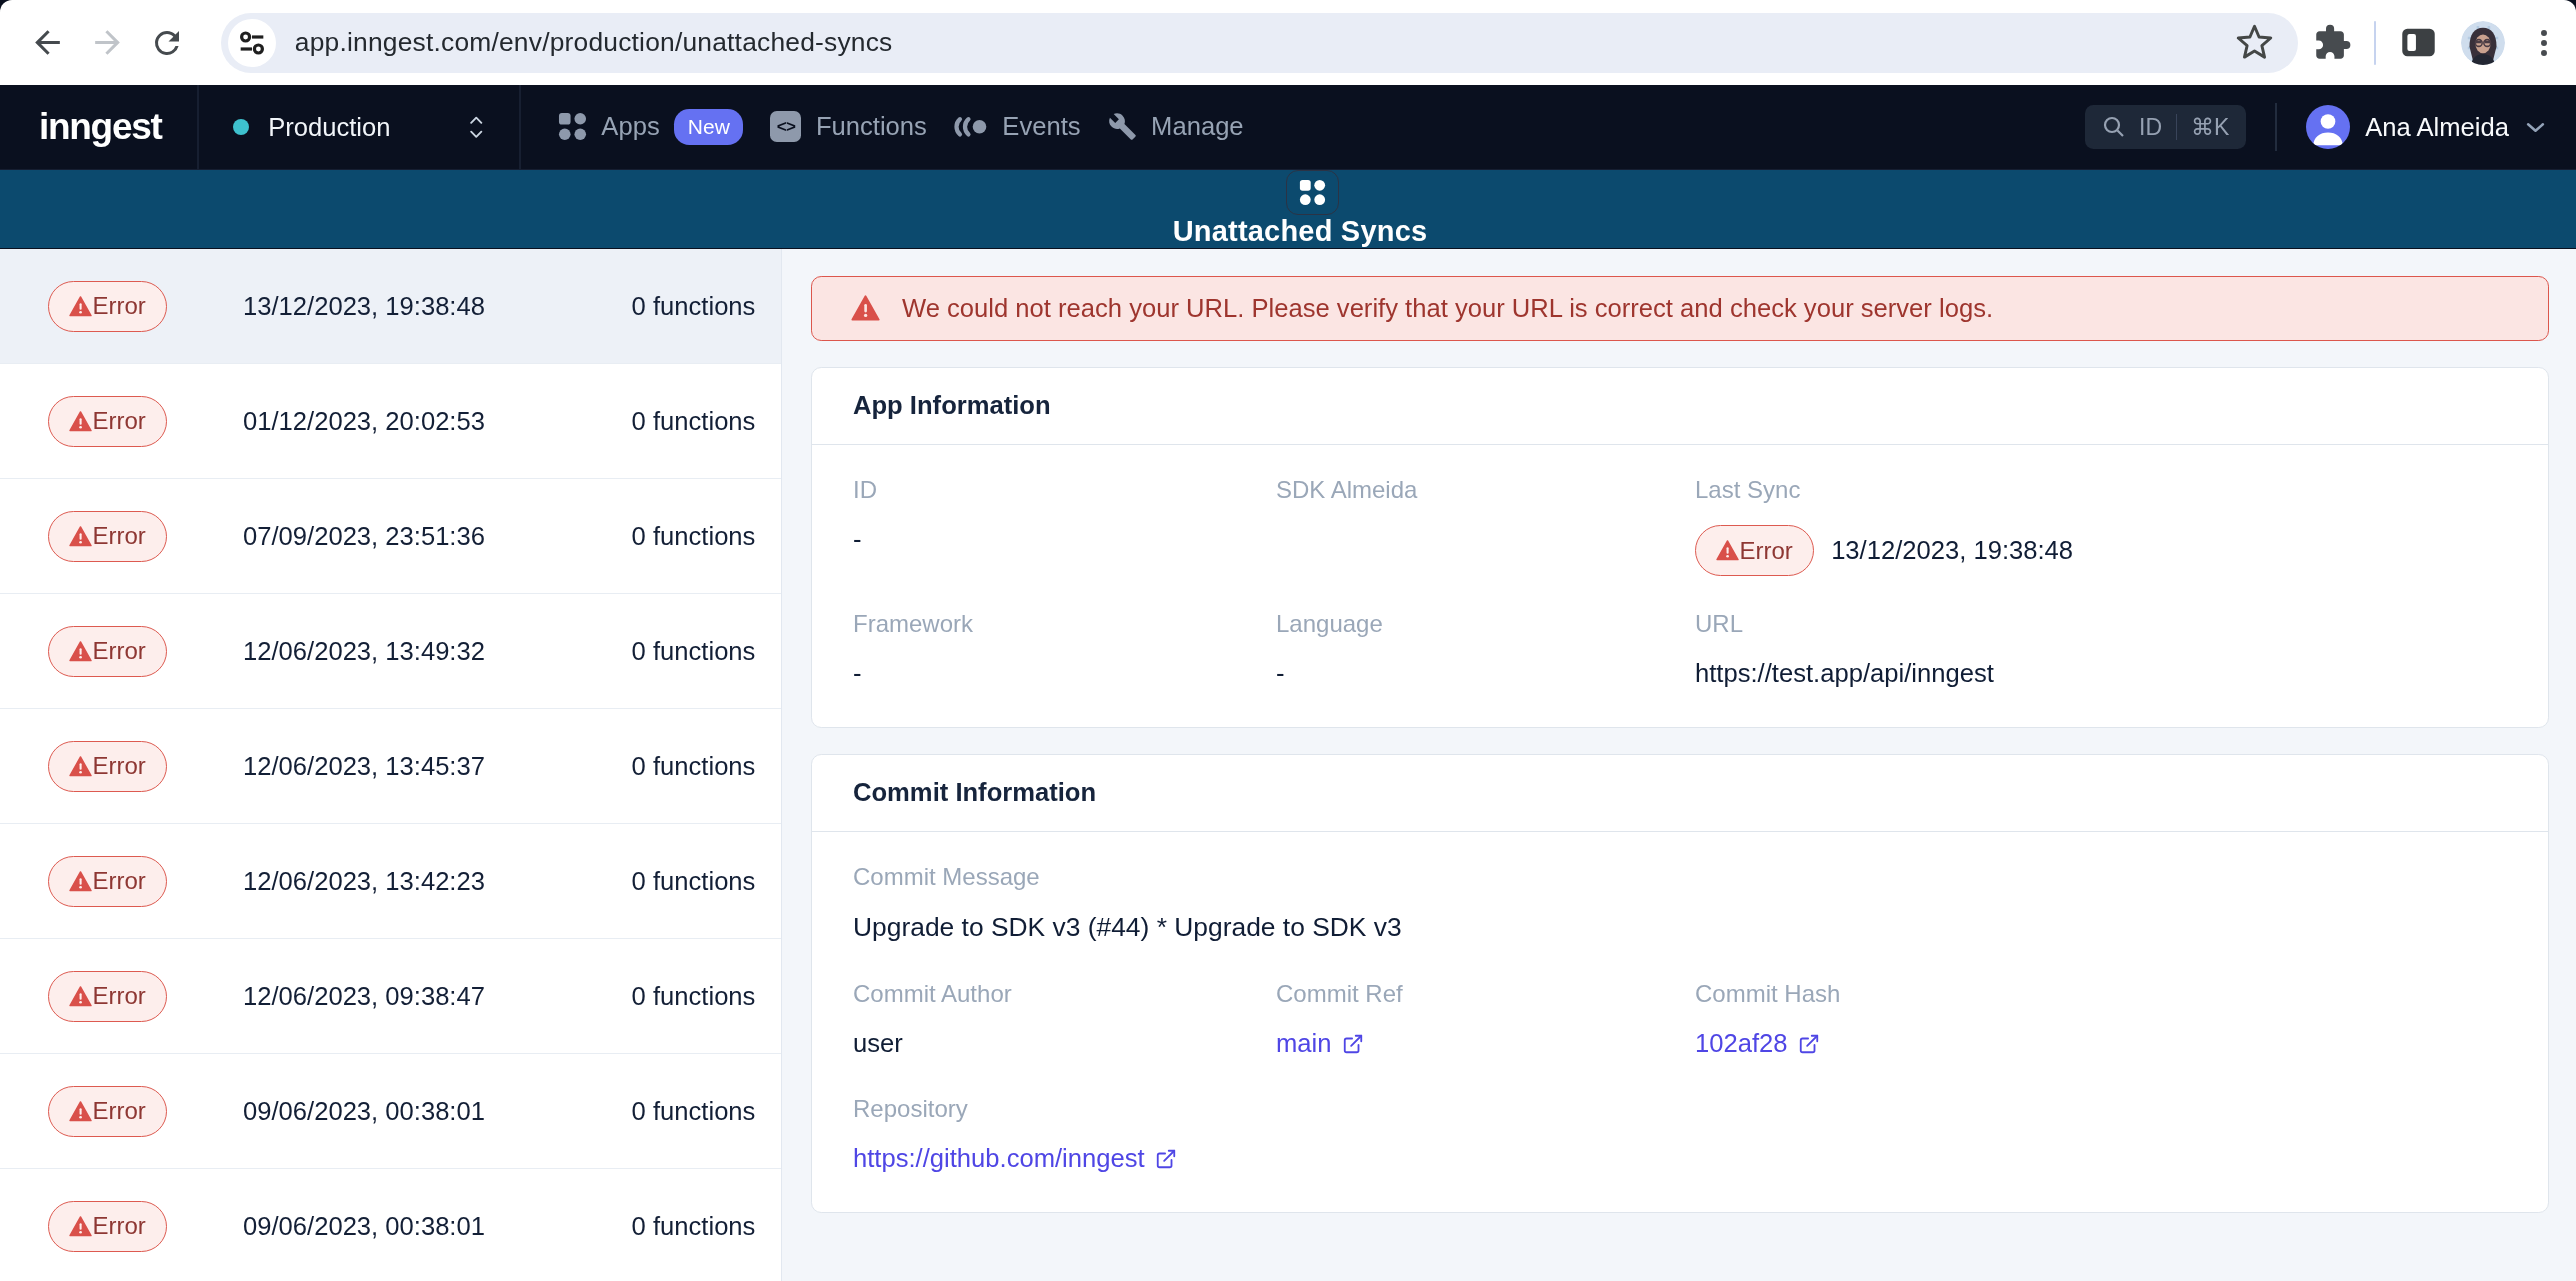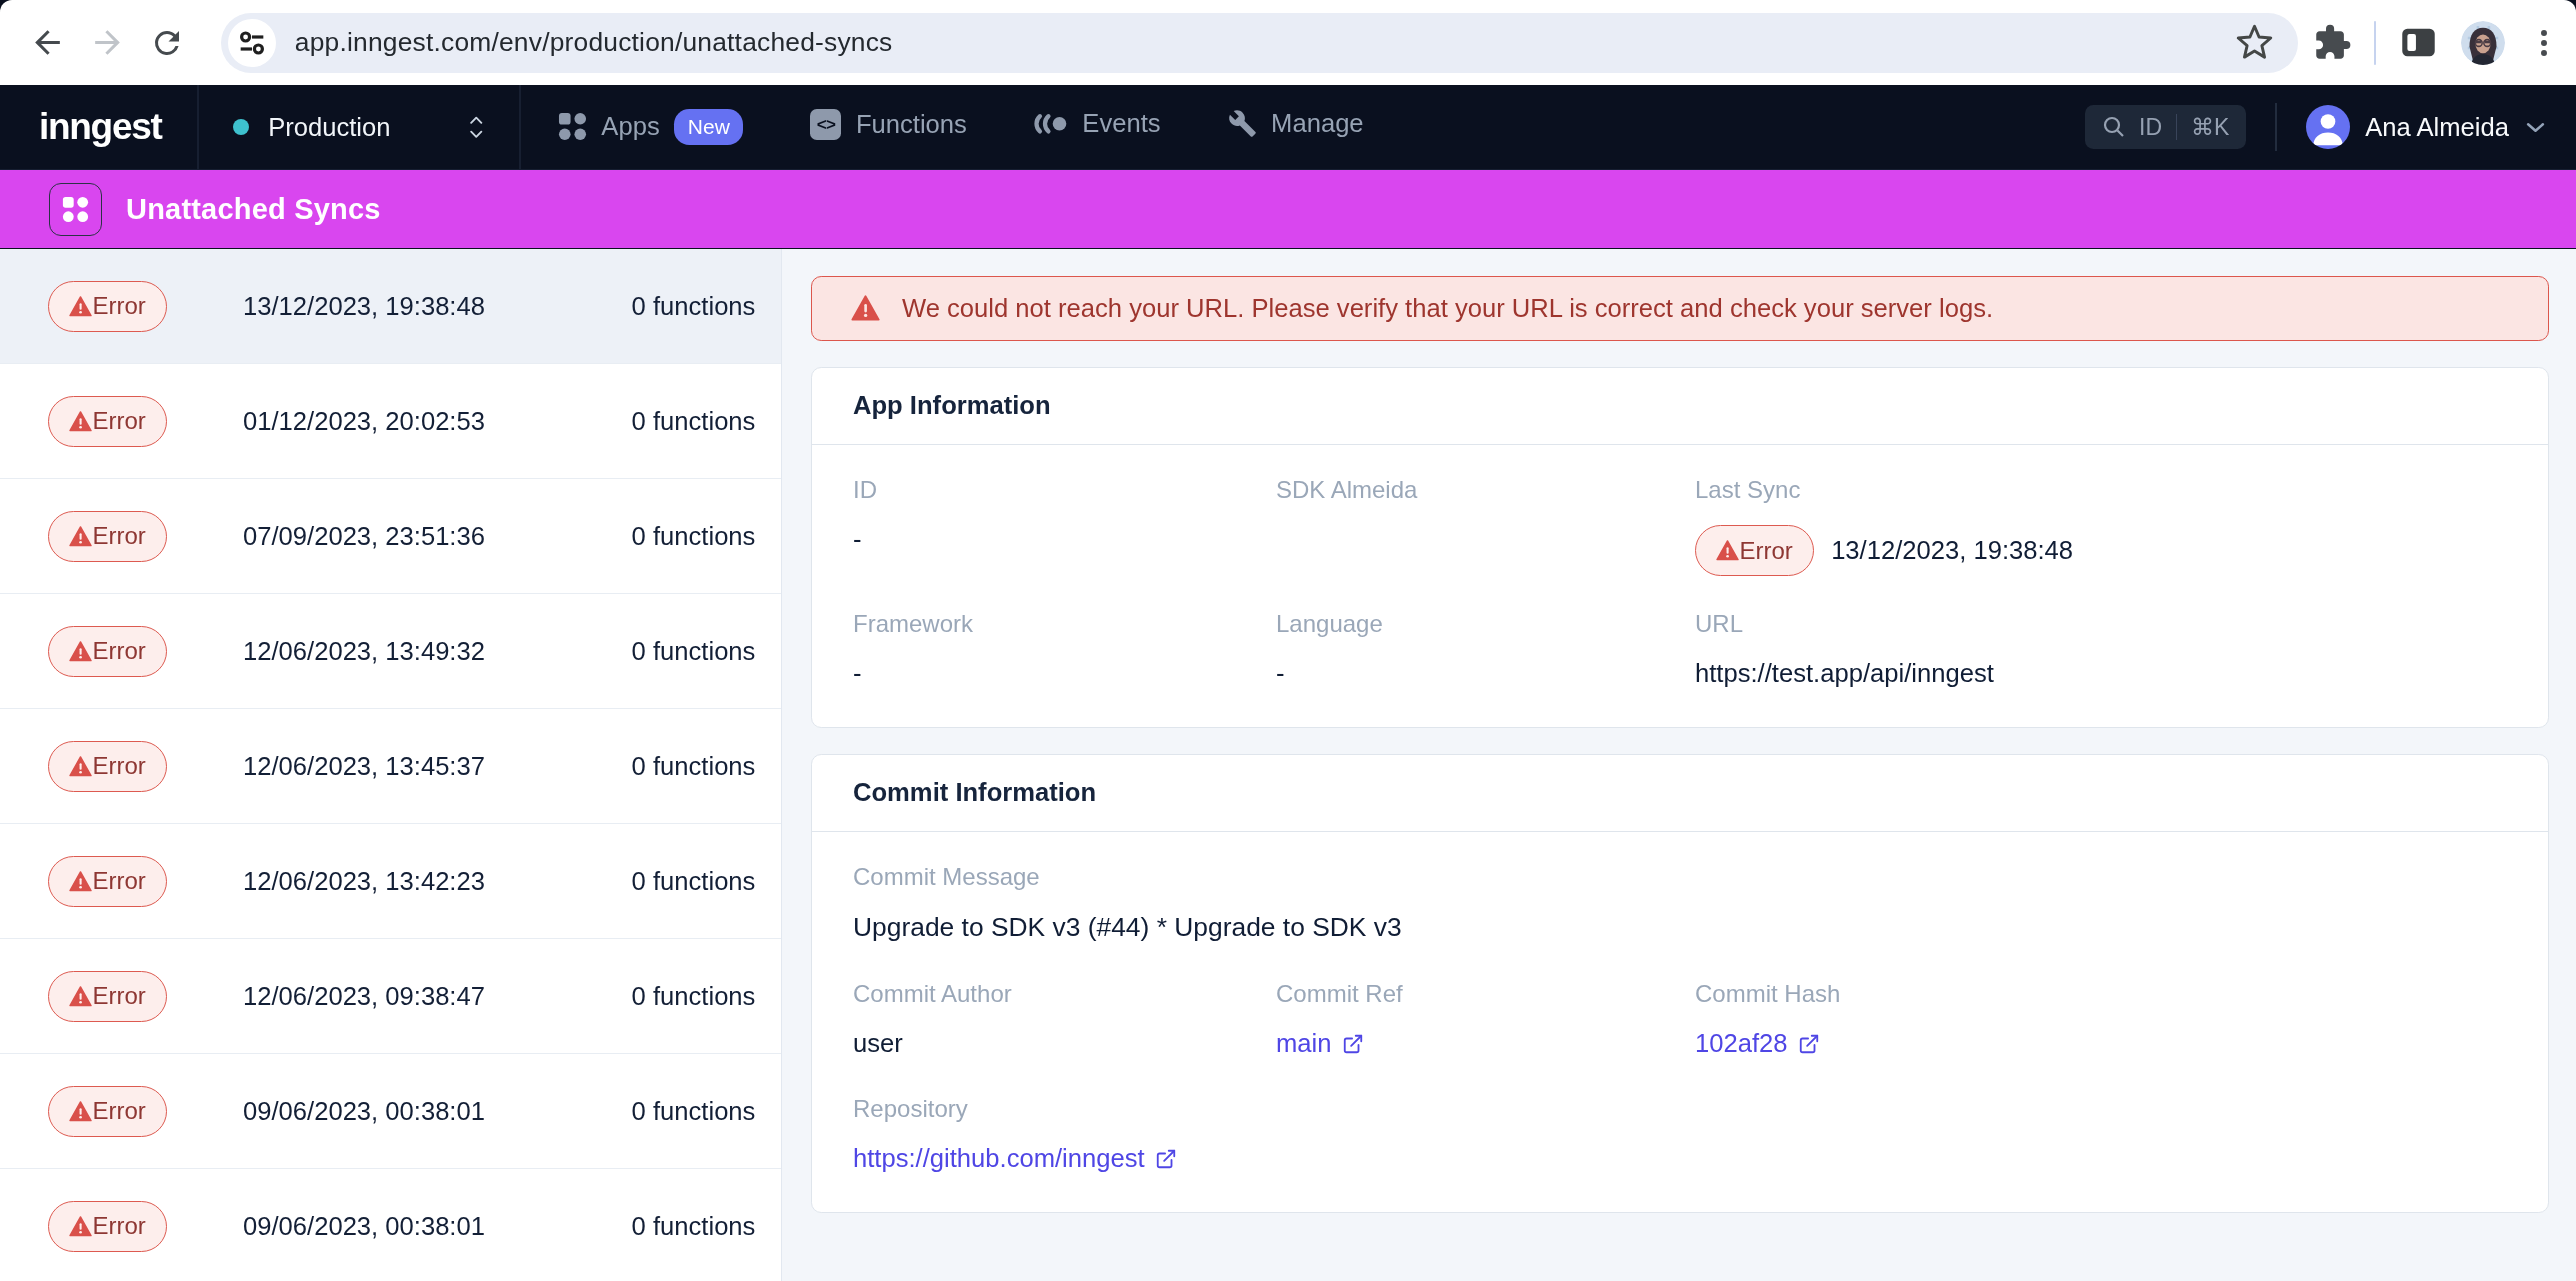--- a/index.html
+++ b/index.html
@@ -28,41 +28,41 @@
   .topnav { position:absolute; left:0; top:85px; width:2576px; height:85px;
             background:#0a101f; display:flex; align-items:center;
             border-bottom:0.9px solid #161e31; }
   .logo { font-size:37px; font-weight:800; letter-spacing:-1.3px; color:#ffffff; margin-left:39px; }
   .v-div { width:1.7px; height:85px; background:#171f31; flex:0 0 auto; }
   .v-div.m-l { margin-left:36px; }
   .env-select { display:flex; align-items:center; width:320px; padding-left:34px; gap:19px;justify-content:space-between; }
   .env-dot { width:16px; height:16px; border-radius:50%; background:#3ec1ce; }
   .env-label { font-size:25.6px; color:#f1f5f9; }
   .env-chevrons { margin-left:auto; margin-right:36px; display:flex; flex-direction:column; gap:6px; }
-  .nav-items { display:flex; align-items:flex-start; gap:67px; margin-left:37px; }
+  .nav-items { display:flex; align-items:center; gap:27px; margin-left:37px; }
   .nav-item { display:flex; align-items:center; gap:14.5px; }
   .nav-item-label { font-size:25.6px; color:#97a3b4; }
   .new-badge { background:#6571f2; color:#ffffff; font-size:21px; line-height:1;
                padding:6.8px 13.6px 7.7px; border-radius:15.3px; }
   .fn-icon { width:31px; height:31px; border-radius:6.8px; background:#8e99ab;
              display:flex; align-items:center; justify-content:center;
              font-size:17px; font-weight:700; color:#0a101f; letter-spacing:-0.9px; }
   .nav-right { margin-left:auto; display:flex; align-items:center; margin-right:31px; }
   .search-pill { display:flex; align-items:center; gap:13.6px; background:#1e2838;
                  border-radius:8.5px; height:44px; padding:0 17px; }
   .search-pill .sp-text { font-size:23px; color:#96a1b2; }
   .sp-div { width:1.7px; height:25.6px; background:#39445a; }
   .nav-right .v-sep { width:1.7px; height:48px; background:#222c3e; margin:0 29px; }
   .user-avatar { width:44px; height:44px; border-radius:50%; background:#6571f2;
                  display:flex; align-items:flex-end; justify-content:center; overflow:hidden; }
   .user-name { font-size:25.6px; color:#f8fafc; margin:0 17px 0 15.3px; }
 
   
   .page-header { position:absolute; left:0; top:170px; width:2576px; height:78px;
-                 background:#d946ef; display:flex; align-items:center; }
+                 background:#0c4a6e; display:flex; align-items:center;flex-direction:column; }
   .header-icon-box { width:53px; height:53px; margin-left:49px; border-radius:12px;
                      border:1.7px solid #2b3345; display:flex; align-items:center; justify-content:center; }
   .page-title { font-size:29px; font-weight:700; color:#ffffff; margin-left:24px; letter-spacing:0.2px; }
 
   
   .sidebar { position:absolute; left:0; top:249px; width:782px; bottom:0;
              background:#ffffff; border-right:1.7px solid #e2e8f0; overflow:hidden; }
   .sync-row { position:relative; height:115px; display:flex; align-items:center;
               padding:0 25.6px 0 48px; border-bottom:1.7px solid #e8edf3; background:#ffffff; }
   .sync-row.selected { background:#edf1f7; }

